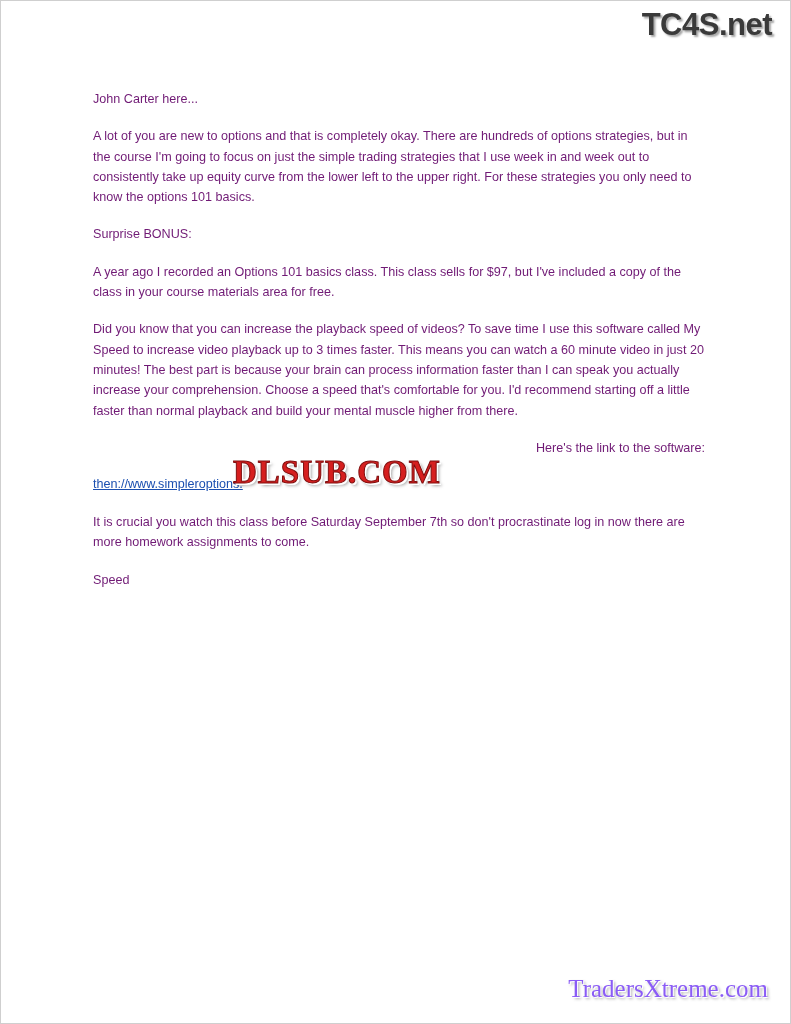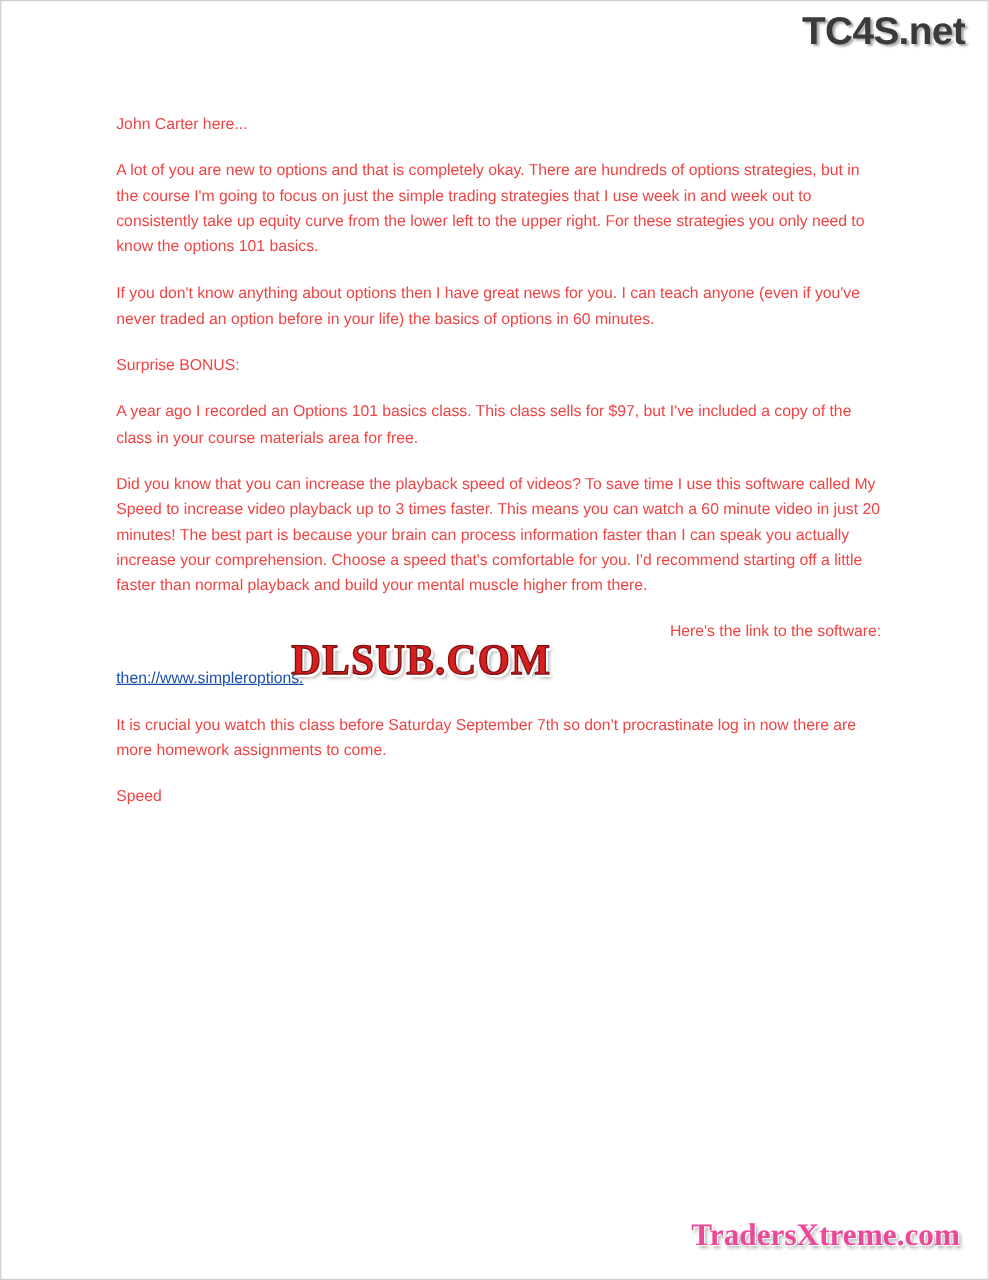--- a/index.html
+++ b/index.html
@@ -38,21 +38,21 @@
   
   .doc-body {
     position: absolute;
     left: 92px;
     top: 88px;
     width: 612px;
   }
   .para {
     font-size: 12.6px;
     line-height: 20.3px;
-    color: #ef4444;
+    color: #701a75;
     margin: 0 0 17px 0;
     text-align: left;
   }
   .para.tight {
     margin-bottom: 16px;
     text-align: right;
   }
   .link-line {
     font-size: 12.6px;
     line-height: 20.3px;
@@ -83,41 +83,40 @@
     white-space: nowrap;
     transform: scaleY(1.05);
   }
   
   .bottom-watermark {
     position: absolute;
     bottom: 20px;
     right: 22px;
     font-family: "Liberation Serif", serif;
     font-size: 25px;
-    font-weight: bold;
-    color: #ec4899;
+    font-weight: normal;
+    color: #8b5cf6;
     letter-spacing: 0px;
     text-shadow: 1px 1px 0 #ffffff, 2px 2px 3px rgba(0,0,0,0.35);
     white-space: nowrap;
   }
 </style>
 </head>
 <body>
 
 <div class="page">
 
   <div class="top-watermark">TC4S.net</div>
 
   <div class="doc-body">
 
     <p class="para">John Carter here...</p>
 
     <p class="para">A lot of you are new to options and that is completely okay. There are hundreds of options strategies, but in the course I'm going to focus on just the simple trading strategies that I use week in and week out to consistently take up equity curve from the lower left to the upper right. For these strategies you only need to know the options 101 basics.</p>
 
-    <p class="para">If you don't know anything about options then I have great news for you. I can teach anyone (even if you've never traded an option before in your life) the basics of options in 60 minutes.</p>
 
     <p class="para">Surprise BONUS:</p>
 
     <p class="para">A year ago I recorded an Options 101 basics class. This class sells for $97, but I've included a copy of the class in your course materials area for free.</p>
 
     <p class="para">Did you know that you can increase the playback speed of videos? To save time I use this software called My Speed to increase video playback up to 3 times faster. This means you can watch a 60 minute video in just 20 minutes! The best part is because your brain can process information faster than I can speak you actually increase your comprehension. Choose a speed that's comfortable for you. I'd recommend starting off a little faster than normal playback and build your mental muscle higher from there.</p>
 
     <p class="para tight">Here's the link to the software:</p>
 
     <div class="link-line">

